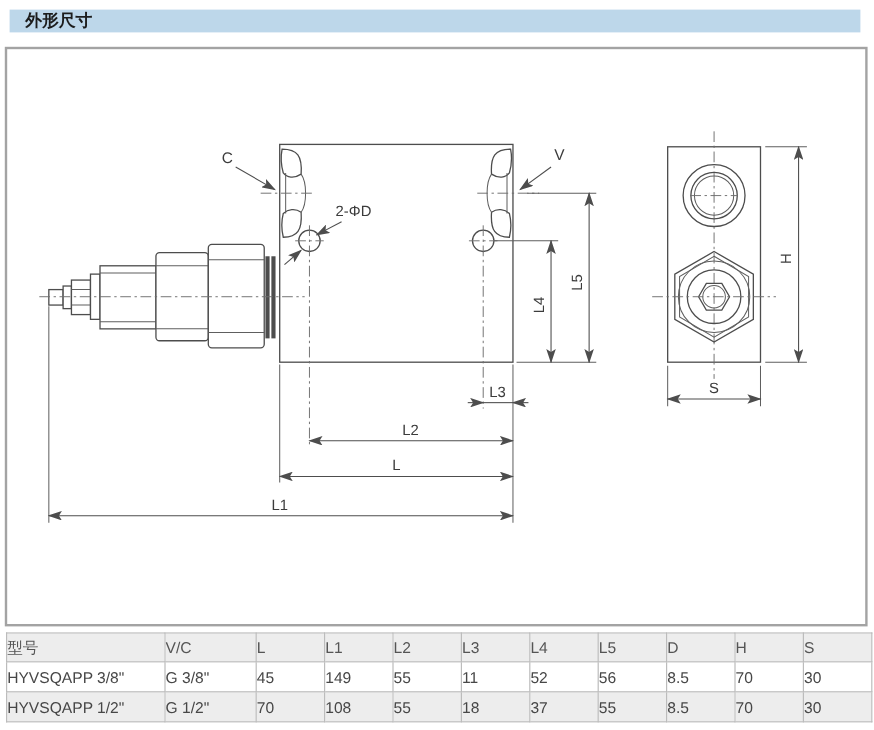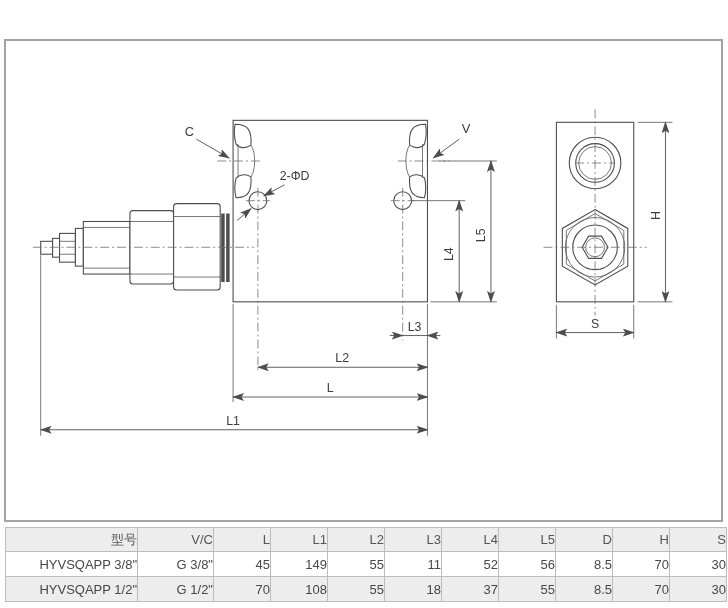--- a/index.html
+++ b/index.html
@@ -18,34 +18,35 @@
   .lnf{stroke:#4d4d4d;stroke-width:1.1;fill:#ffffff;}
   .thin{stroke:#5e5e5e;stroke-width:0.85;fill:none;}
   .cl{stroke:#6e6e6e;stroke-width:0.8;fill:none;stroke-dasharray:9 3 2 3;}
   .dim{stroke:#4d4d4d;stroke-width:0.9;fill:none;}
   .dark{fill:#4d4d4d;stroke:none;}
   .dimtxt{fill:#3c3c3c;font-size:12.5px;font-family:"Liberation Sans",sans-serif;}
   .porttxt{fill:#3c3c3c;font-size:13px;font-family:"Liberation Sans",sans-serif;}
   
   .dim-table{position:absolute;left:5px;top:527px;width:717px;border-collapse:collapse;
              table-layout:fixed;font-size:13px;color:#474747;}
-  .dim-table th,.dim-table td{border:1px solid #bcbcbc;text-align:right;padding:0;
+  .dim-table th,.dim-table td{border:1px solid #bcbcbc;text-align:left;padding:0;
              overflow:hidden;white-space:nowrap;}
   .dim-table th{height:23px;background:#ededed;font-weight:normal;color:#555;}
   .dim-table td{height:24px;background:#ffffff;}
   .dim-table tr.alt td{background:#ededed;}
   .dim-table col.c-model{width:132px;}
   .dim-table col.c-vc{width:76px;}
   .dim-table col.c-n{width:57px;}
 </style>
 </head>
 <body>
 
 <div id="page">
 
+  <div class="title-bar">外形尺寸</div>
 
   <div class="frame">
     <svg viewBox="0 0 719 483" width="715" height="479">
       <defs>
         <marker id="arr" viewBox="0 0 12 8" markerWidth="12" markerHeight="8" refX="11" refY="4" orient="auto-start-reverse" markerUnits="userSpaceOnUse">
           <path d="M0,0 L12,4 L0,8 L2.5,4 Z" fill="#4d4d4d"></path>
         </marker>
         <pattern id="hatch" width="4.5" height="4.5" patternUnits="userSpaceOnUse" patternTransform="rotate(45)">
           <rect width="4.5" height="4.5" fill="#ffffff"></rect>
           <line x1="0" y1="0" x2="0" y2="4.5" stroke="#4d4d4d" stroke-width="1.1"></line>

